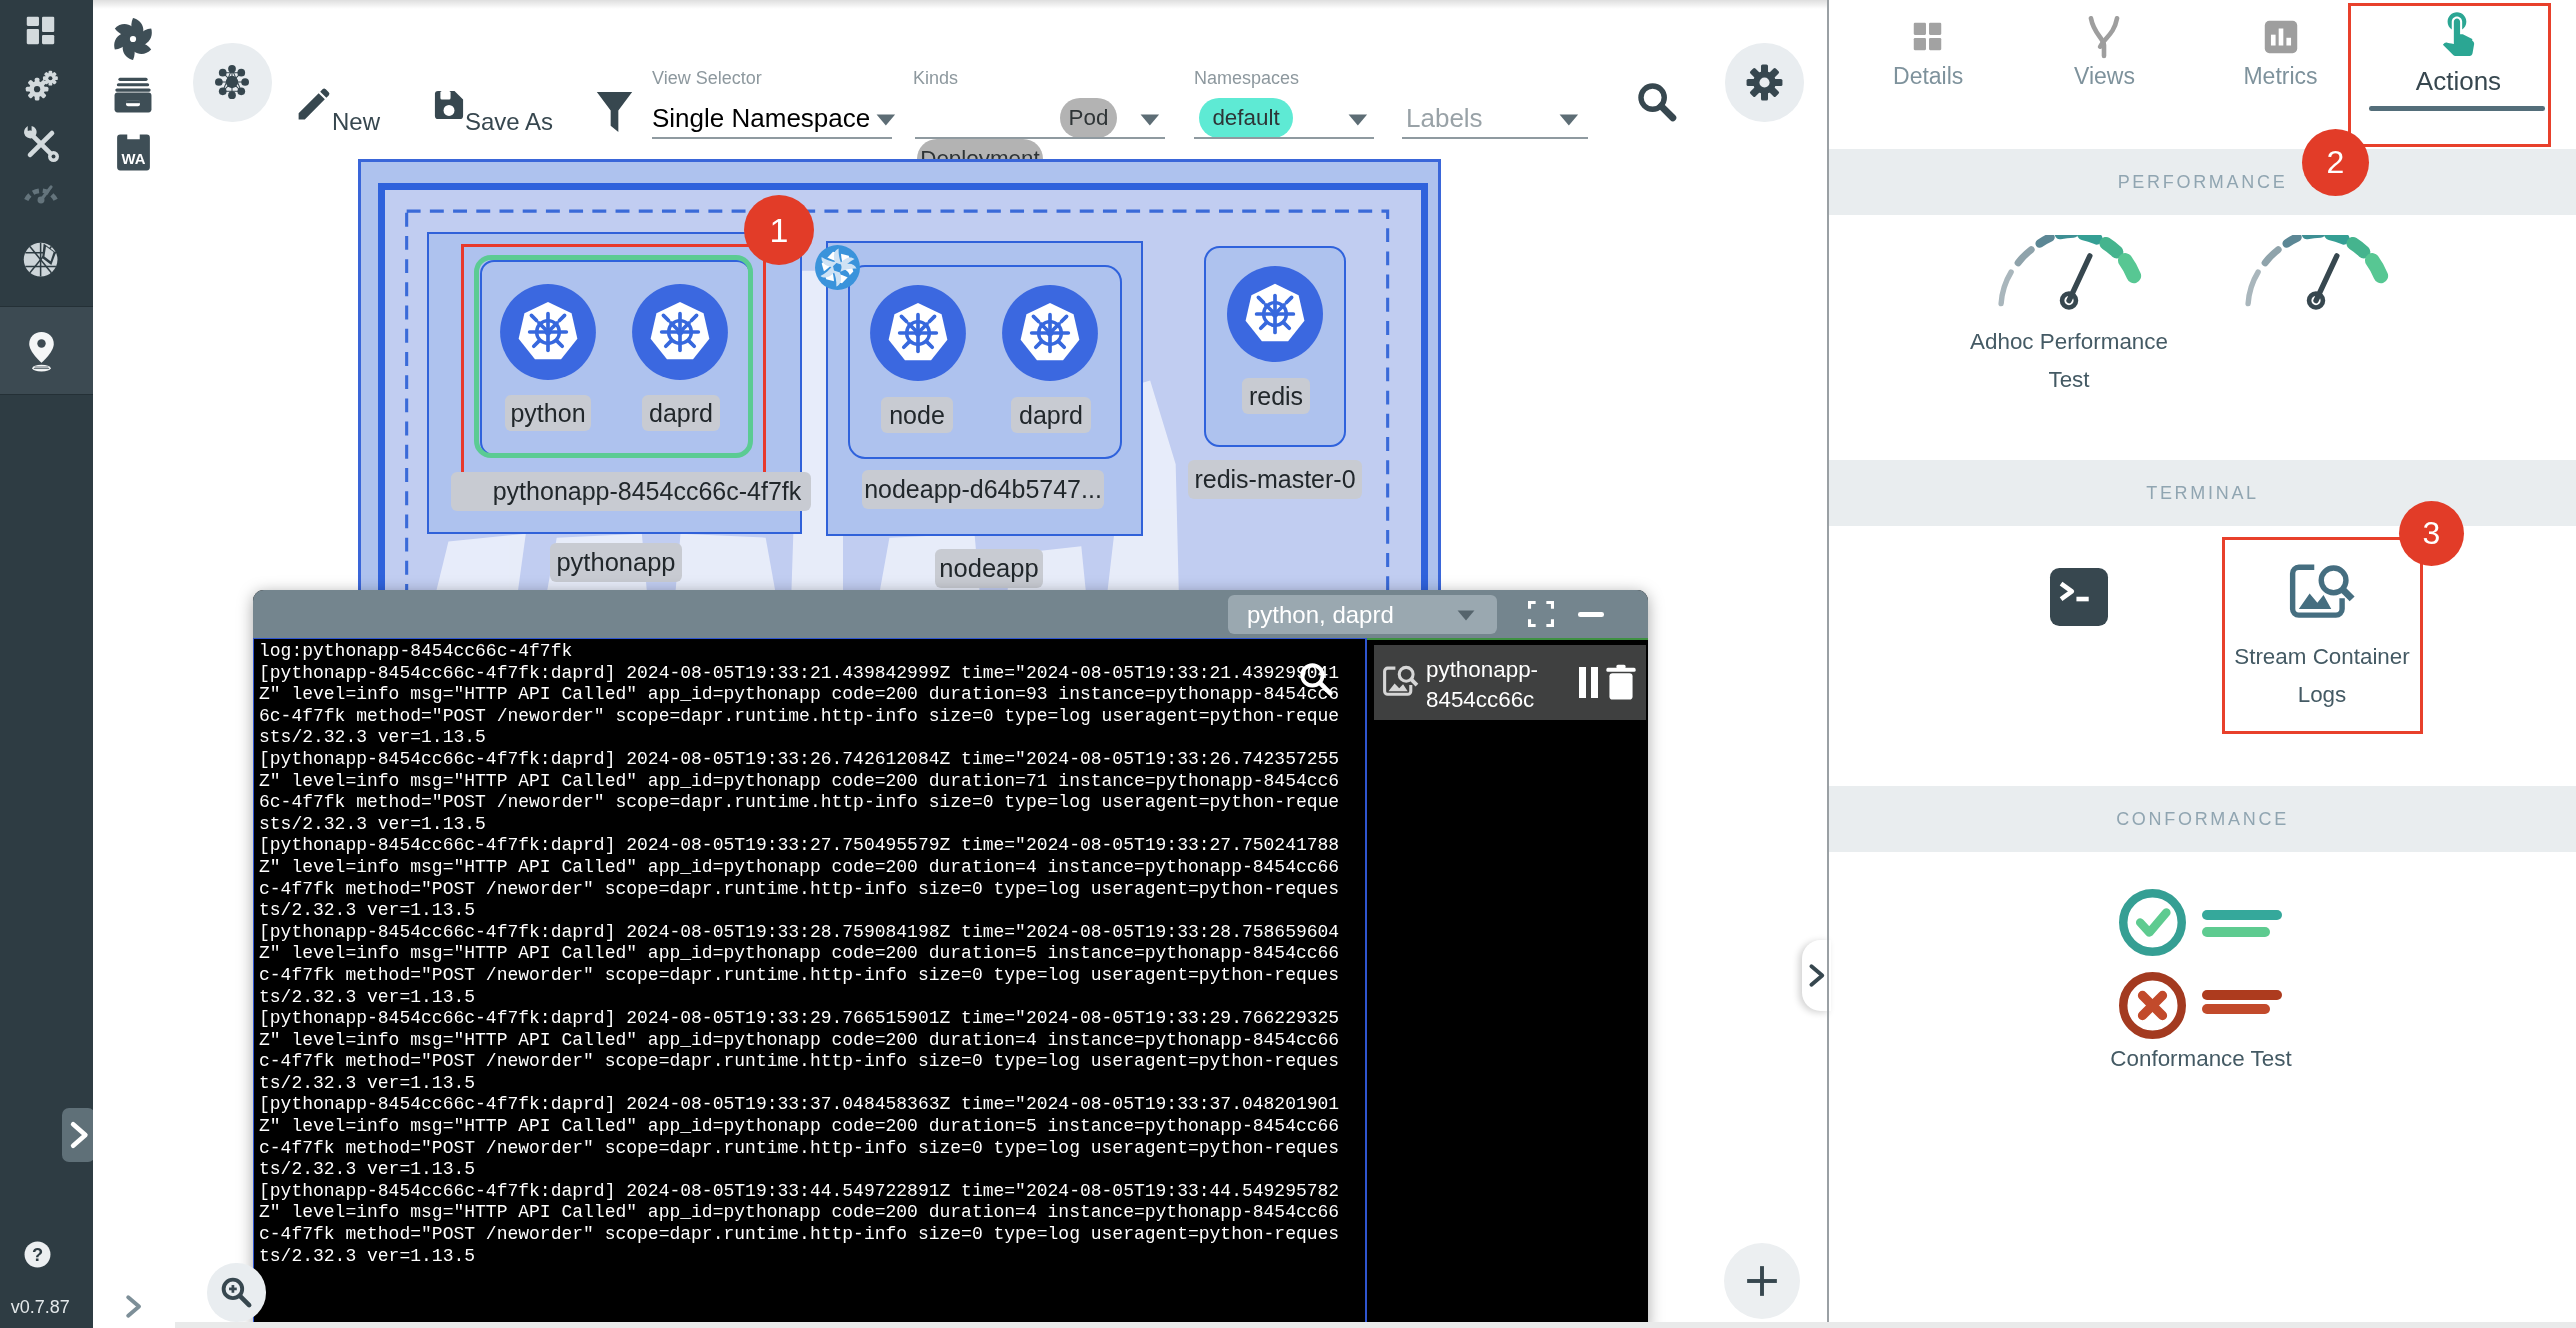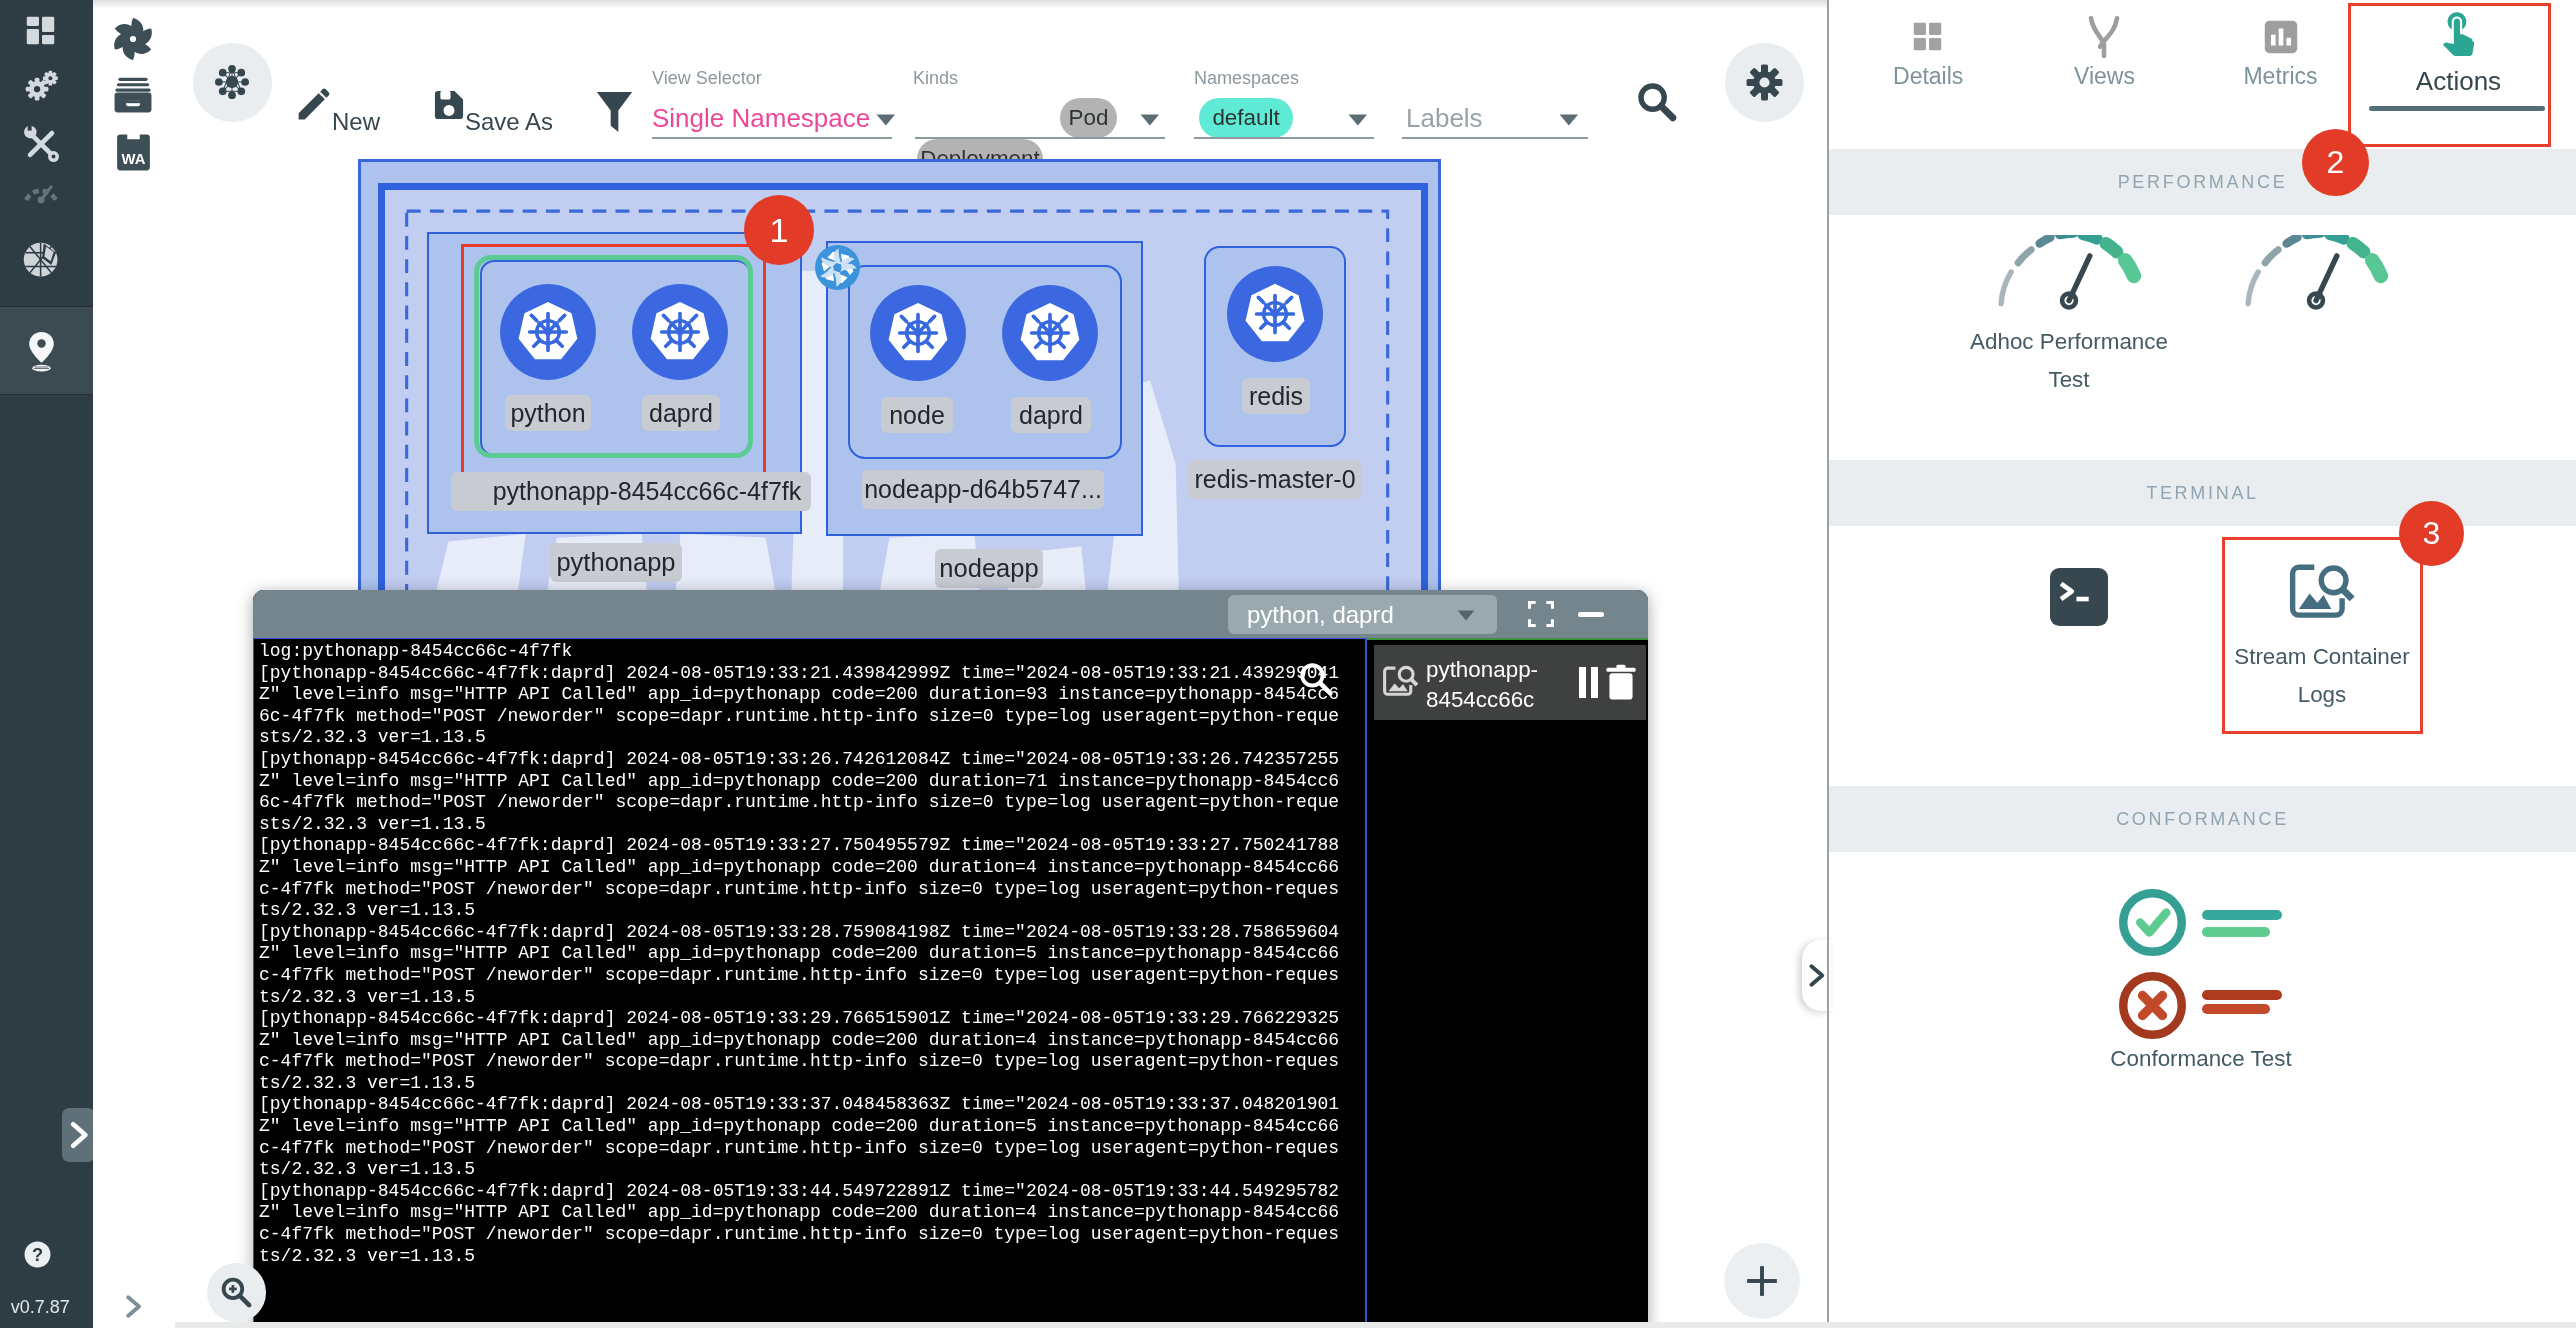--- a/index.html
+++ b/index.html
@@ -222,21 +222,21 @@
   <svg class="abs" style="left:255px;top:87px" width="36" height="36" viewBox="0 0 46 46">
     <path d="M 5,9 a4,4 0 0 1 4,-4 H 30 L 41,16 V 37 a4,4 0 0 1 -4,4 H 9 a4,4 0 0 1 -4,-4 Z" fill="#37474f"></path>
     <rect x="12" y="5" width="13" height="11" rx="2" fill="#fff"></rect>
     <circle cx="23" cy="30" r="7" fill="#fff"></circle>
   </svg>
   <div class="abs" style="left:289px;top:108px;font-size:24px;color:#37474f;">Save As</div>
   <svg class="abs" style="left:417px;top:88px" width="43" height="54" viewBox="0 0 56 70">
     <path d="M 5,5 H 51 L 33,29 V 57 L 23,49 V 29 Z" fill="#37474f"></path>
   </svg>
   <div class="abs" style="left:476px;top:68px;font-size:18px;color:#8d989e;">View Selector</div>
-  <div class="abs" style="left:476px;top:103px;font-size:26px;color:#ec4899;">Single Namespace</div>
+  <div class="abs" style="left:476px;top:103px;font-size:26px;color:#000000;">Single Namespace</div>
   <svg class="abs" style="left:699px;top:113px" width="21.7" height="14" viewBox="0 0 28 18">
       <path d="M 2,2 L 14,16 L 26,2 Z" fill="#5d6d75"></path>
     </svg>
   <div class="abs" style="left:476px;top:137px;width:240px;height:1.5px;background:#8f9aa0;"></div>
   <div class="abs" style="left:737px;top:68px;font-size:18px;color:#8d989e;">Kinds</div>
   <div class="abs chip" style="left:741px;top:98px;width:126px;height:40px;border-radius:20px;background:#b3b3b3;font-size:22.4px;line-height:40px;color:#2e3436;margin-top:41px;">Deployment</div>
   <div class="abs chip" style="left:884px;top:98px;width:57px;height:40px;border-radius:20px;background:#b3b3b3;font-size:22.4px;line-height:40px;color:#2e3436;">Pod</div>
   <svg class="abs" style="left:963px;top:113px" width="21.7" height="14" viewBox="0 0 28 18">
       <path d="M 2,2 L 14,16 L 26,2 Z" fill="#5d6d75"></path>
     </svg>

